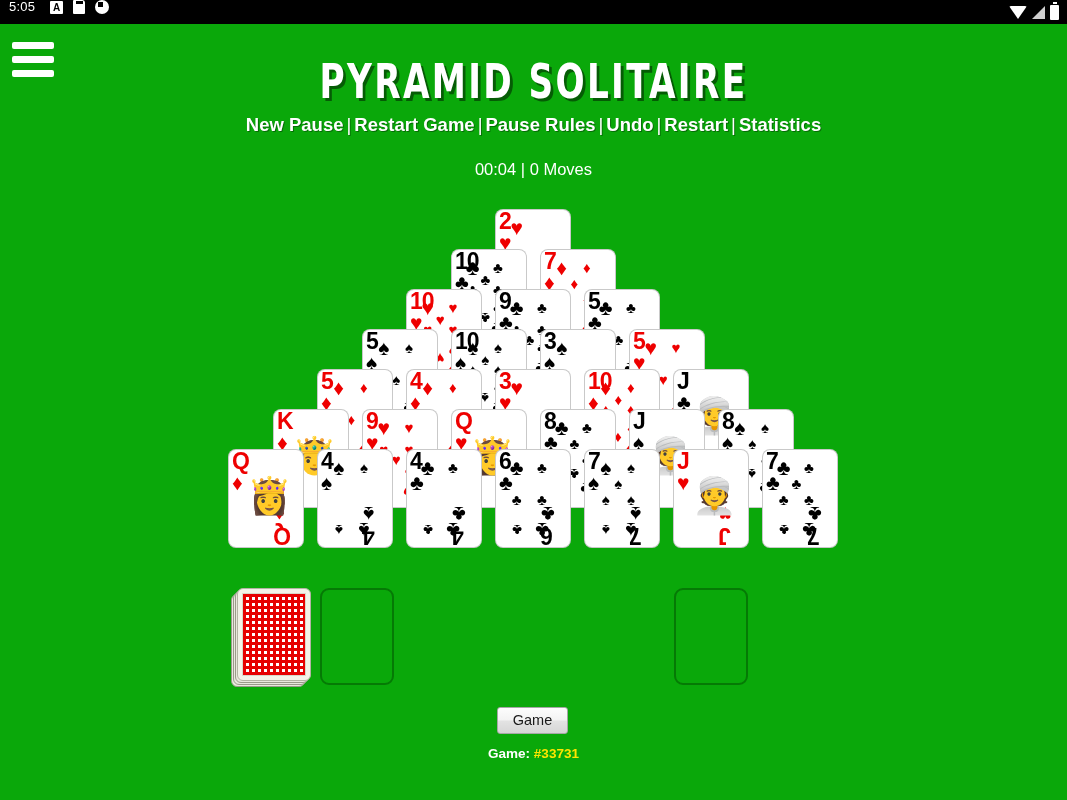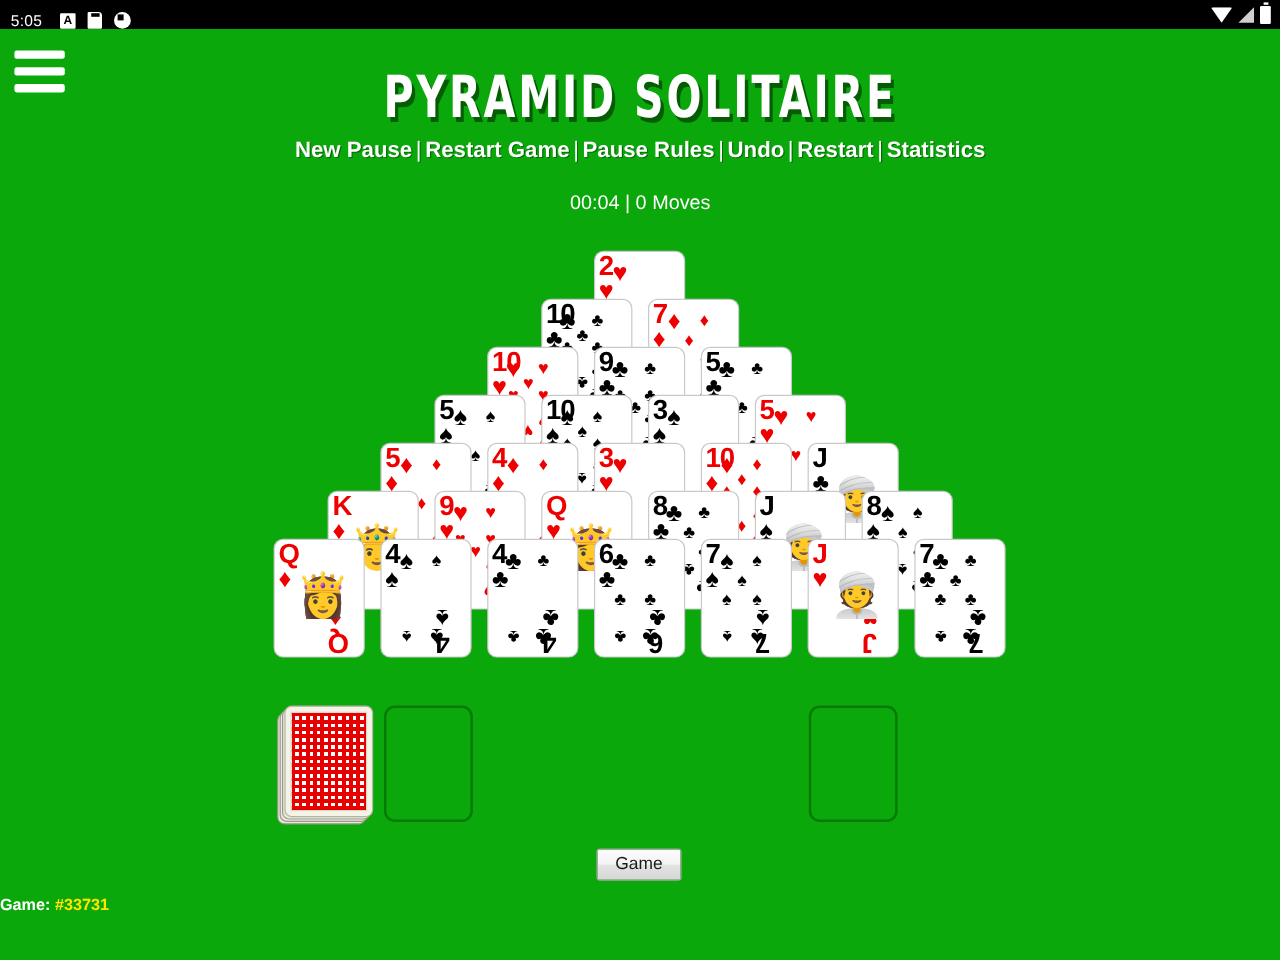--- a/index.html
+++ b/index.html
@@ -18,21 +18,21 @@
 
   
   #status-bar {
     position: absolute;
     left: 0; top: 0;
     width: 1067px;
     height: 24px;
     background: #000000;
     color: #ffffff;
     display: flex;
-    align-items: flex-end;
+    align-items: flex-start;
     z-index: 50;
   }
   #status-clock {
     font-size: 13px;
     font-family: "Liberation Sans", sans-serif;
     margin-left: 9px;
     letter-spacing: 0.2px;
     line-height: 1;
   }
   .status-left-icons {
@@ -362,20 +362,21 @@
     cursor: pointer;
     box-sizing: border-box;
   }
 
   
   #game-number {
     position: absolute;
     left: 0;
     top: 722px;
     width: 1067px;
+    text-align: center;
     color: #ffffff;
     font-size: 13.5px;
     font-weight: bold;
   }
   #game-number .num { color: #ffe500; }
 </style>
 </head>
 <body>
 
 <div id="status-bar">

